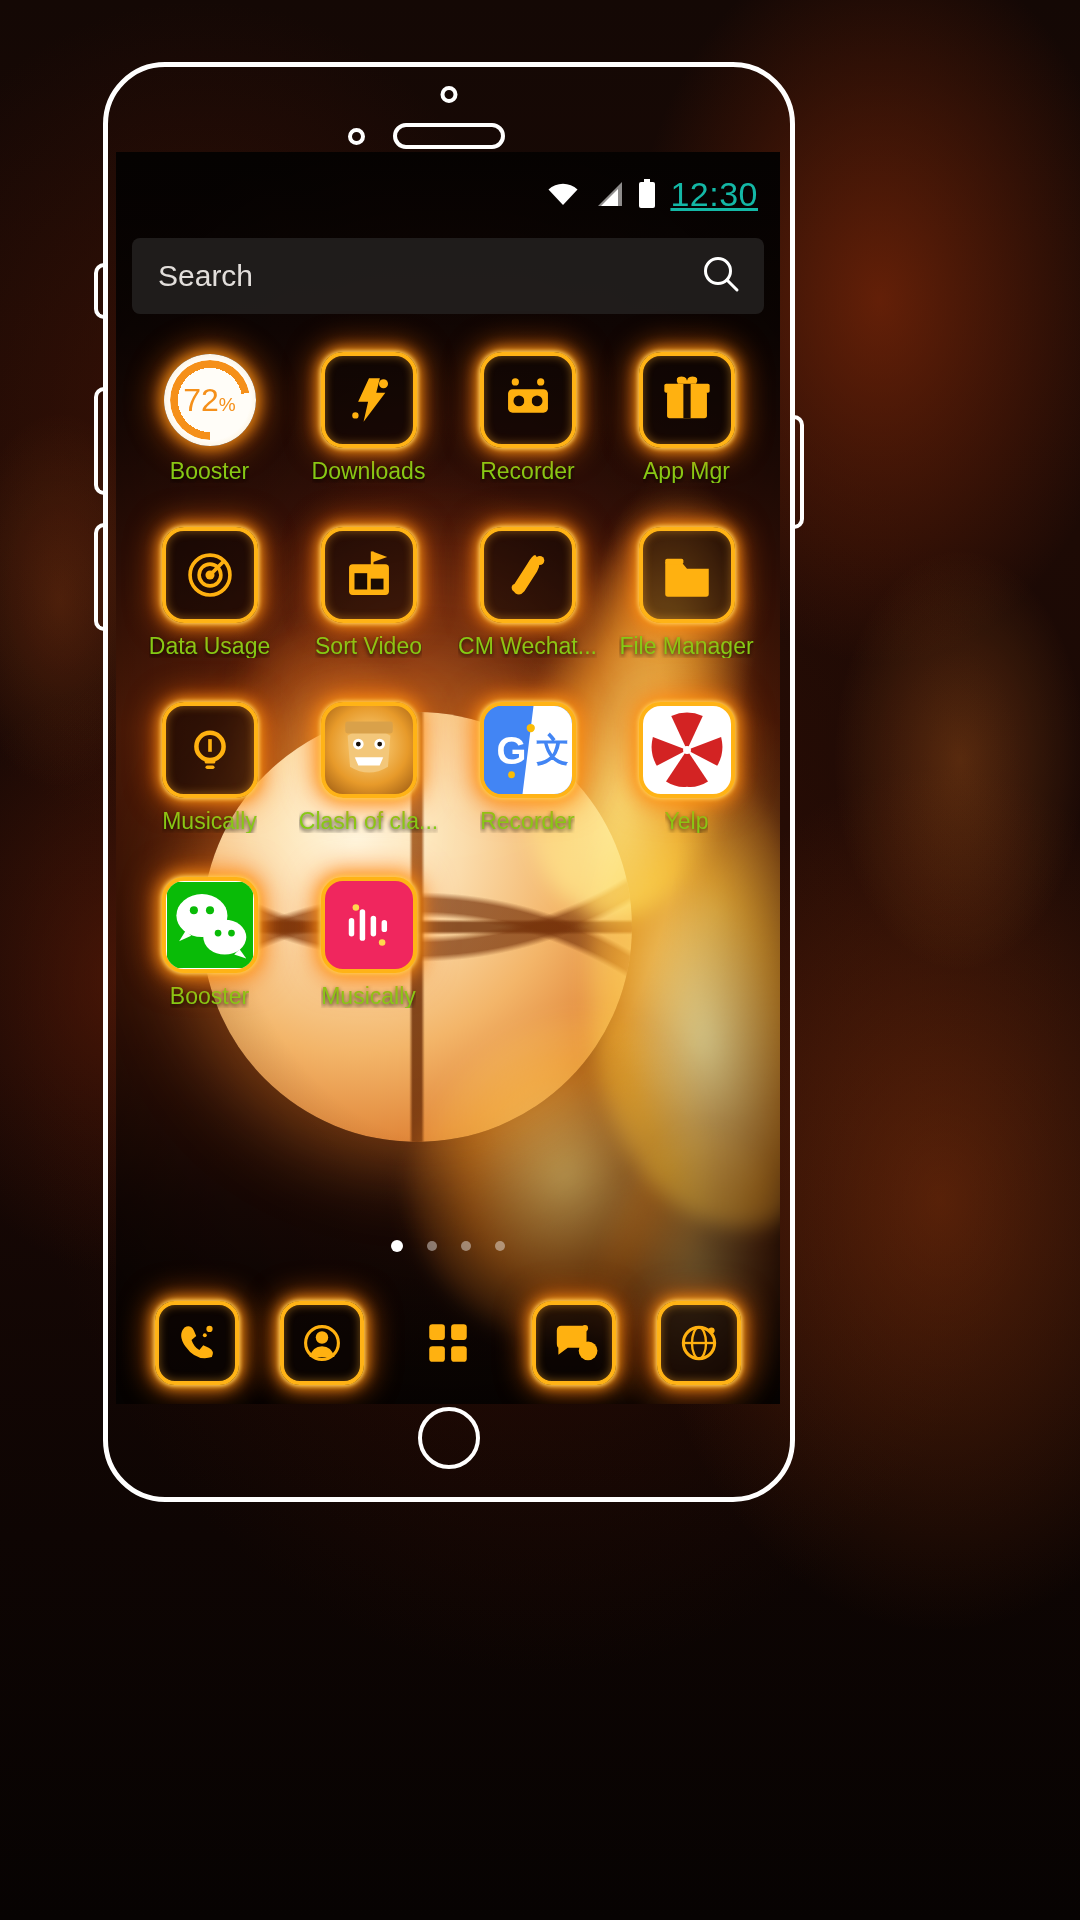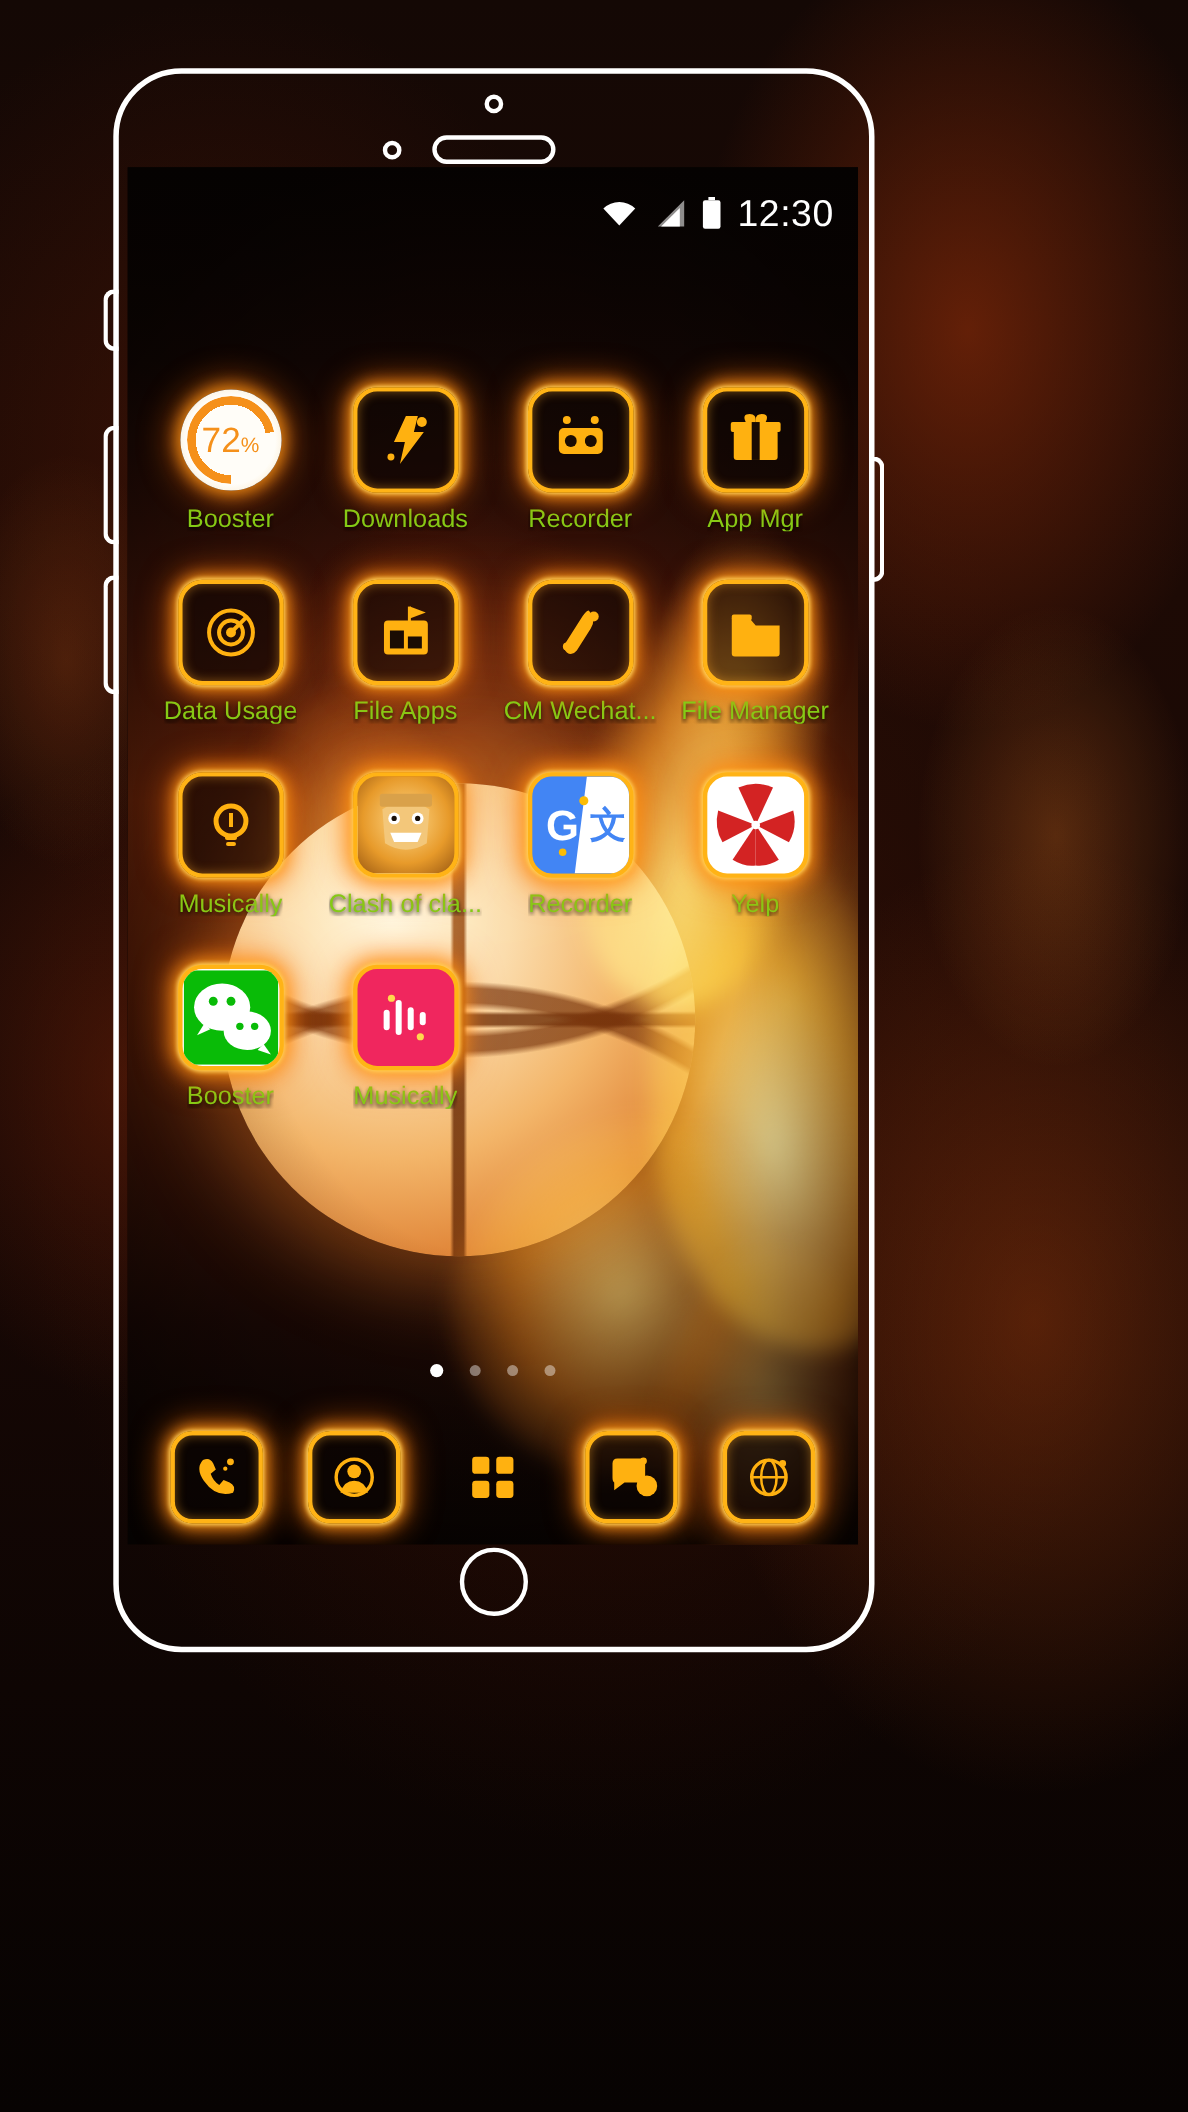--- a/index.html
+++ b/index.html
@@ -156,21 +156,21 @@
   }
 
   
   #statusbar {
     position: absolute; left:0; top:0; width: 664px; height: 84px;
     display:flex; align-items:center; justify-content:flex-end;
     gap: 14px; padding-right: 22px;
     color: #ffffff;
   }
   #wifi-icon svg, #signal-icon svg, #battery-icon svg { display:block; }
-  #clock { font-size: 34px; letter-spacing: 0.5px; color:#ffffff; font-weight: 400; }
+  #clock { font-size: 34px; letter-spacing: 0.5px; color:#14b8a6; font-weight: 400; text-decoration: underline; }
 
   
   #searchbar {
     position: absolute; left: 16px; top: 86px;
     width: 632px; height: 76px;
     background: rgba(34,30,29,0.92);
     border-radius: 8px;
     display:flex; align-items:center; justify-content:space-between;
     padding: 0 22px 0 26px;
   }
@@ -310,20 +310,29 @@
     </span>
     <span id="battery-icon">
       <svg width="18" height="30" viewBox="0 0 18 30">
         <rect x="6" y="0" width="6" height="3" fill="#ffffff"></rect>
         <rect x="1" y="3" width="16" height="26" rx="2" fill="#ffffff"></rect>
       </svg>
     </span>
     <span id="clock">12:30</span>
   </div>
 
+  <div id="searchbar">
+    <input id="search-input" type="text" placeholder="Search" style="">
+    <span>
+      <svg width="42" height="42" viewBox="0 0 42 42">
+        <circle cx="18" cy="18" r="12.5" fill="none" stroke="#ffffff" stroke-width="3"></circle>
+        <line x1="27" y1="27" x2="37" y2="37" stroke="#ffffff" stroke-width="3" stroke-linecap="round"></line>
+      </svg>
+    </span>
+  </div>
 
   <div id="grid">
 
     <div class="app">
       <div class="app-icon">
         <div class="booster-ring">
           <span class="booster-text"><span>72</span><span class="pct">%</span></span>
         </div>
       </div>
       <div class="app-label">Booster</div>
@@ -383,21 +392,21 @@
     <div class="app">
       <div class="app-icon fireframe">
         <svg class="glyph" viewBox="0 0 64 64">
             <rect class="gfill" x="10" y="20" width="44" height="34" rx="4"></rect>
             <rect x="16" y="30" width="14" height="18" fill="#1a0c03"></rect>
             <rect x="34" y="36" width="14" height="12" fill="#1a0c03"></rect>
             <path class="gfill" d="M36 6 l16 6 -16 6z"></path>
             <rect class="gfill" x="34" y="6" width="3" height="16"></rect>
           </svg>
       </div>
-      <div class="app-label">File Apps</div>
+      <div class="app-label">Sort Video</div>
     </div>
 
     <div class="app">
       <div class="app-icon fireframe">
         <svg class="glyph" viewBox="0 0 64 64">
             <path class="gfill" d="M40 10 q8 8 2 18 l-14 22 q-5 6 -10 2 q-5-4 -1-10 l14-22 q6-10 9-10z"></path>
             <circle class="gfill" cx="45" cy="16" r="5"></circle>
             <circle class="gfill" cx="18" cy="46" r="4"></circle>
           </svg>
       </div>

